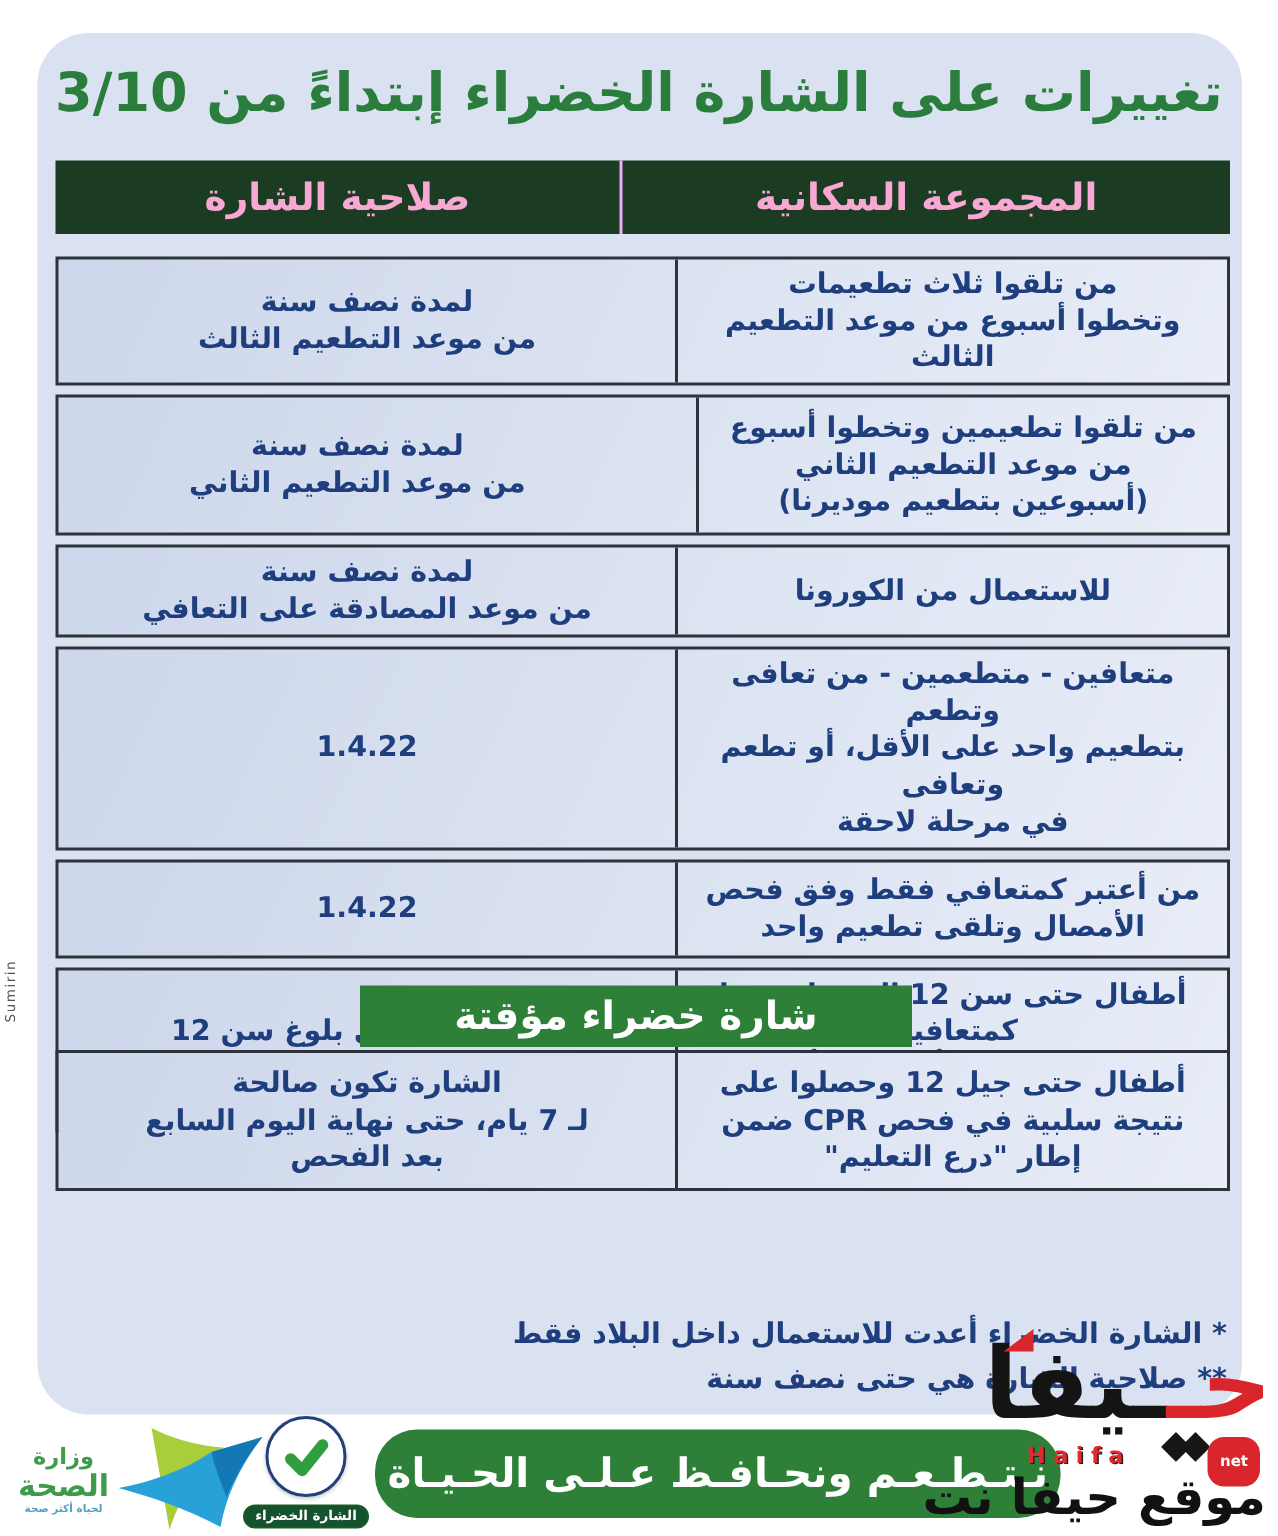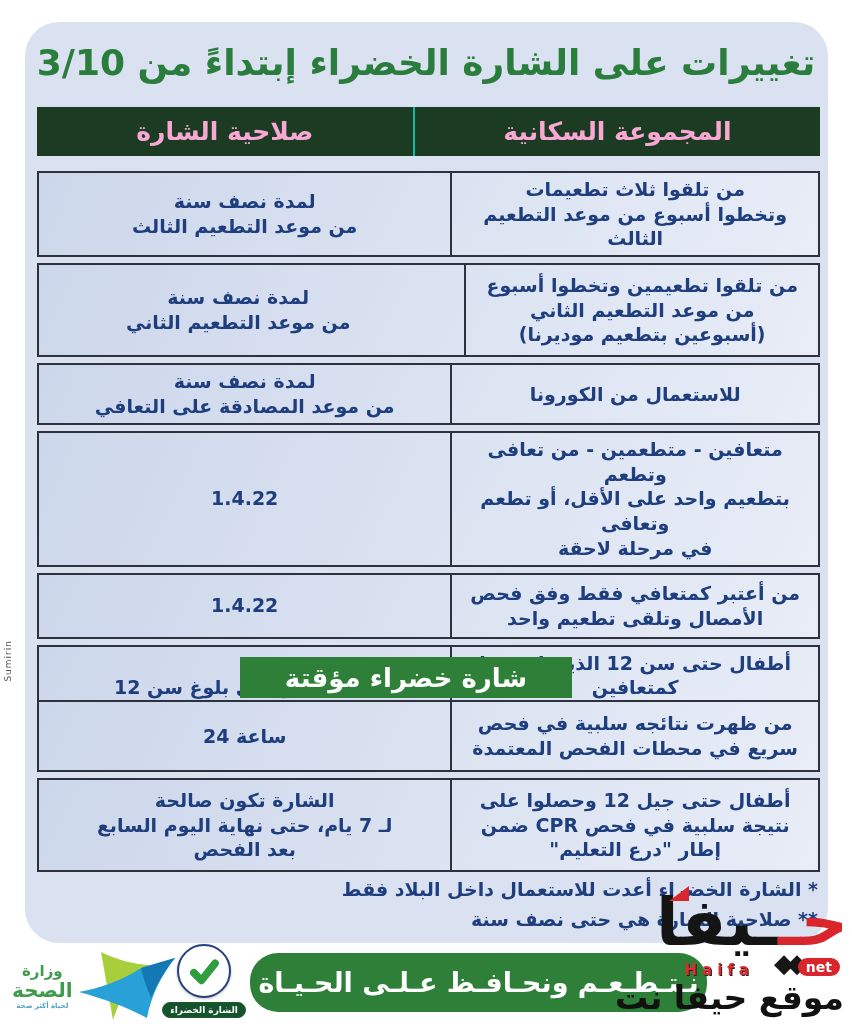--- a/index.html
+++ b/index.html
@@ -17,33 +17,33 @@
   }
   .title{
     position:absolute;left:35px;right:35px;top:42px;text-align:center;
     direction:rtl;font-size:36px;font-weight:bold;color:#2a7d3c;
   }
   .tbl{position:absolute;left:37px;width:783px;}
   .tbl-main{top:107px;}
   .thead{display:flex;direction:rtl;height:49px;background:#1b3c23;}
   .th{display:flex;align-items:center;justify-content:center;color:#f9a8d4;
       font-weight:bold;font-size:25px;box-sizing:border-box;}
-  .th.group{width:52%;border-left:2px solid #14b8a6;}
+  .th.group{width:52%;border-left:2px solid #f0abfc;}
   .th.validity{width:48%;}
   .rows{margin-top:15px;display:flex;flex-direction:column;gap:6px;}
   .row{display:flex;direction:rtl;border:2px solid #2e323c;
        background:linear-gradient(115deg,#cdd7eb 0%,#e8edf7 100%);}
   .cell{display:flex;align-items:center;justify-content:center;text-align:center;
         white-space:pre-line;color:#1e3e7e;font-weight:bold;font-size:19px;
         line-height:1.3;padding:4px 10px;box-sizing:border-box;margin-left:36px;}
   .cell.group{width:52%;border-left:2px solid #2e323c;}
   .cell.validity{width:48%;}
   .cell.ltr{direction:ltr;}
   .temp-banner{
-    position:absolute;left:240px;top:657px;width:332px;height:41px;
+    position:absolute;left:240px;top:657px;width:368px;height:41px;
     background:#2e8038;color:#ffffff;display:flex;align-items:center;
     justify-content:center;font-size:26px;font-weight:bold;direction:rtl;
   }
   .tbl-temp{top:700px;}
   .tbl-temp .rows{margin-top:0;}
   .footnotes{
     position:absolute;right:34px;top:874px;direction:rtl;text-align:right;
     color:#1e3e7e;font-weight:bold;font-size:19px;line-height:1.6;
   }
   .moh-logo{position:absolute;left:12px;top:948px;display:flex;align-items:center;}
@@ -69,21 +69,21 @@
     line-height:1;white-space:nowrap;}
   .wm-big .first{color:#d8262c;}
   .wm-big .rest{color:#141414;}
   .wm-flag{position:absolute;right:163px;top:-4px;width:0;height:0;
     border-left:20px solid transparent;border-bottom:15px solid #d8262c;}
   .wm-haifa{position:absolute;right:98px;top:71px;color:#e02a2e;font-size:15px;
     font-weight:bold;letter-spacing:5px;text-shadow:1px 1px 0 #222;direction:ltr;}
   .wm-diamonds{position:absolute;right:52px;top:58px;color:#161616;font-size:26px;
     letter-spacing:-7px;}
   .wm-net{position:absolute;right:12px;top:68px;background:#d8262c;color:#ffffff;
-    font-size:14px;font-weight:bold;padding:1px 8px;border-radius:11px;direction:ltr;}
+    font-size:10px;font-weight:bold;padding:11px 8px;border-radius:11px;direction:ltr;}
   .wm-site{position:absolute;right:8px;top:88px;color:#111111;font-size:33px;
     font-weight:bold;white-space:nowrap;}
 </style>
 </head>
 <body>
 
 <div class="card"></div>
 
 <div class="side-credit">Sumirin</div>
 
@@ -130,25 +130,20 @@
       <div class="cell validity">1.4.22  أو حتى بلوغ سن 12
 (الأسبق بينهما)</div>
     </div>
   </div>
 </div>
 
 <div class="temp-banner">شارة خضراء مؤقتة</div>
 
 <div class="tbl tbl-temp">
   <div class="rows">
-    <div class="row" style="min-height:68px;">
-      <div class="cell group">من ظهرت نتائجه سلبية في فحص
-سريع في محطات الفحص المعتمدة</div>
-      <div class="cell validity ltr">24 ساعة</div>
-    </div>
     <div class="row" style="min-height:90px;">
       <div class="cell group">أطفال حتى جيل 12 وحصلوا على
 نتيجة سلبية في فحص CPR ضمن
 إطار "درع التعليم"</div>
       <div class="cell validity">الشارة تكون صالحة
 لـ 7 يام، حتى نهاية اليوم السابع
 بعد الفحص</div>
     </div>
   </div>
 </div>

